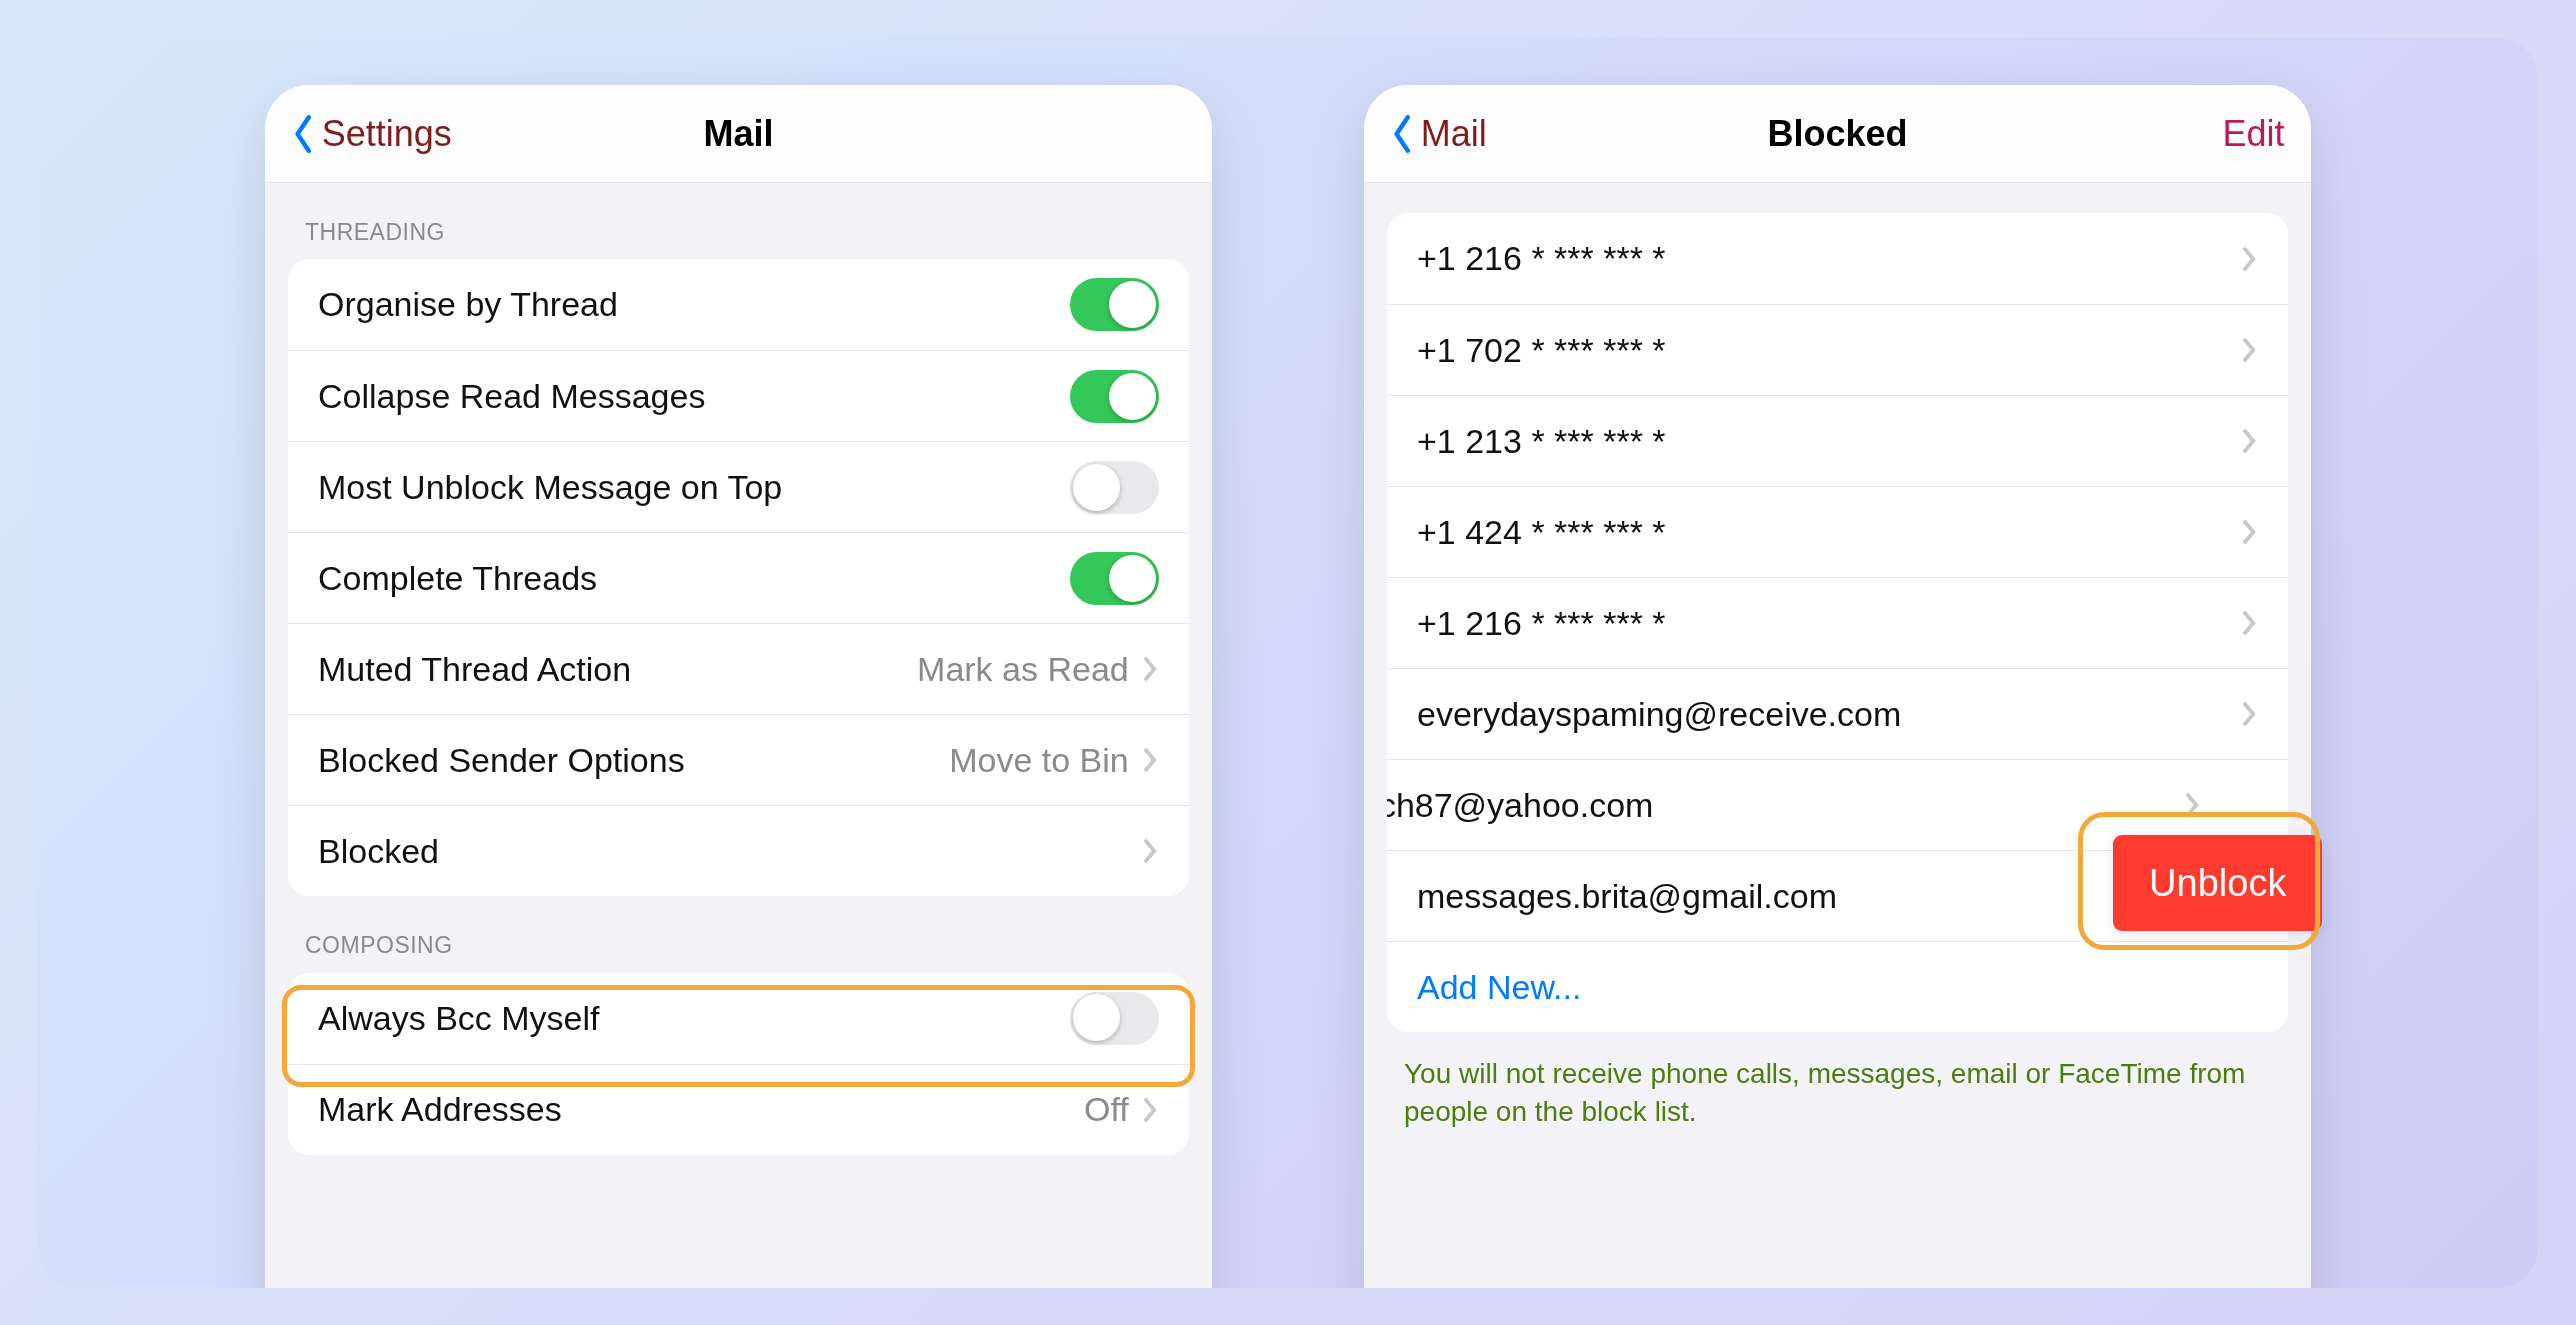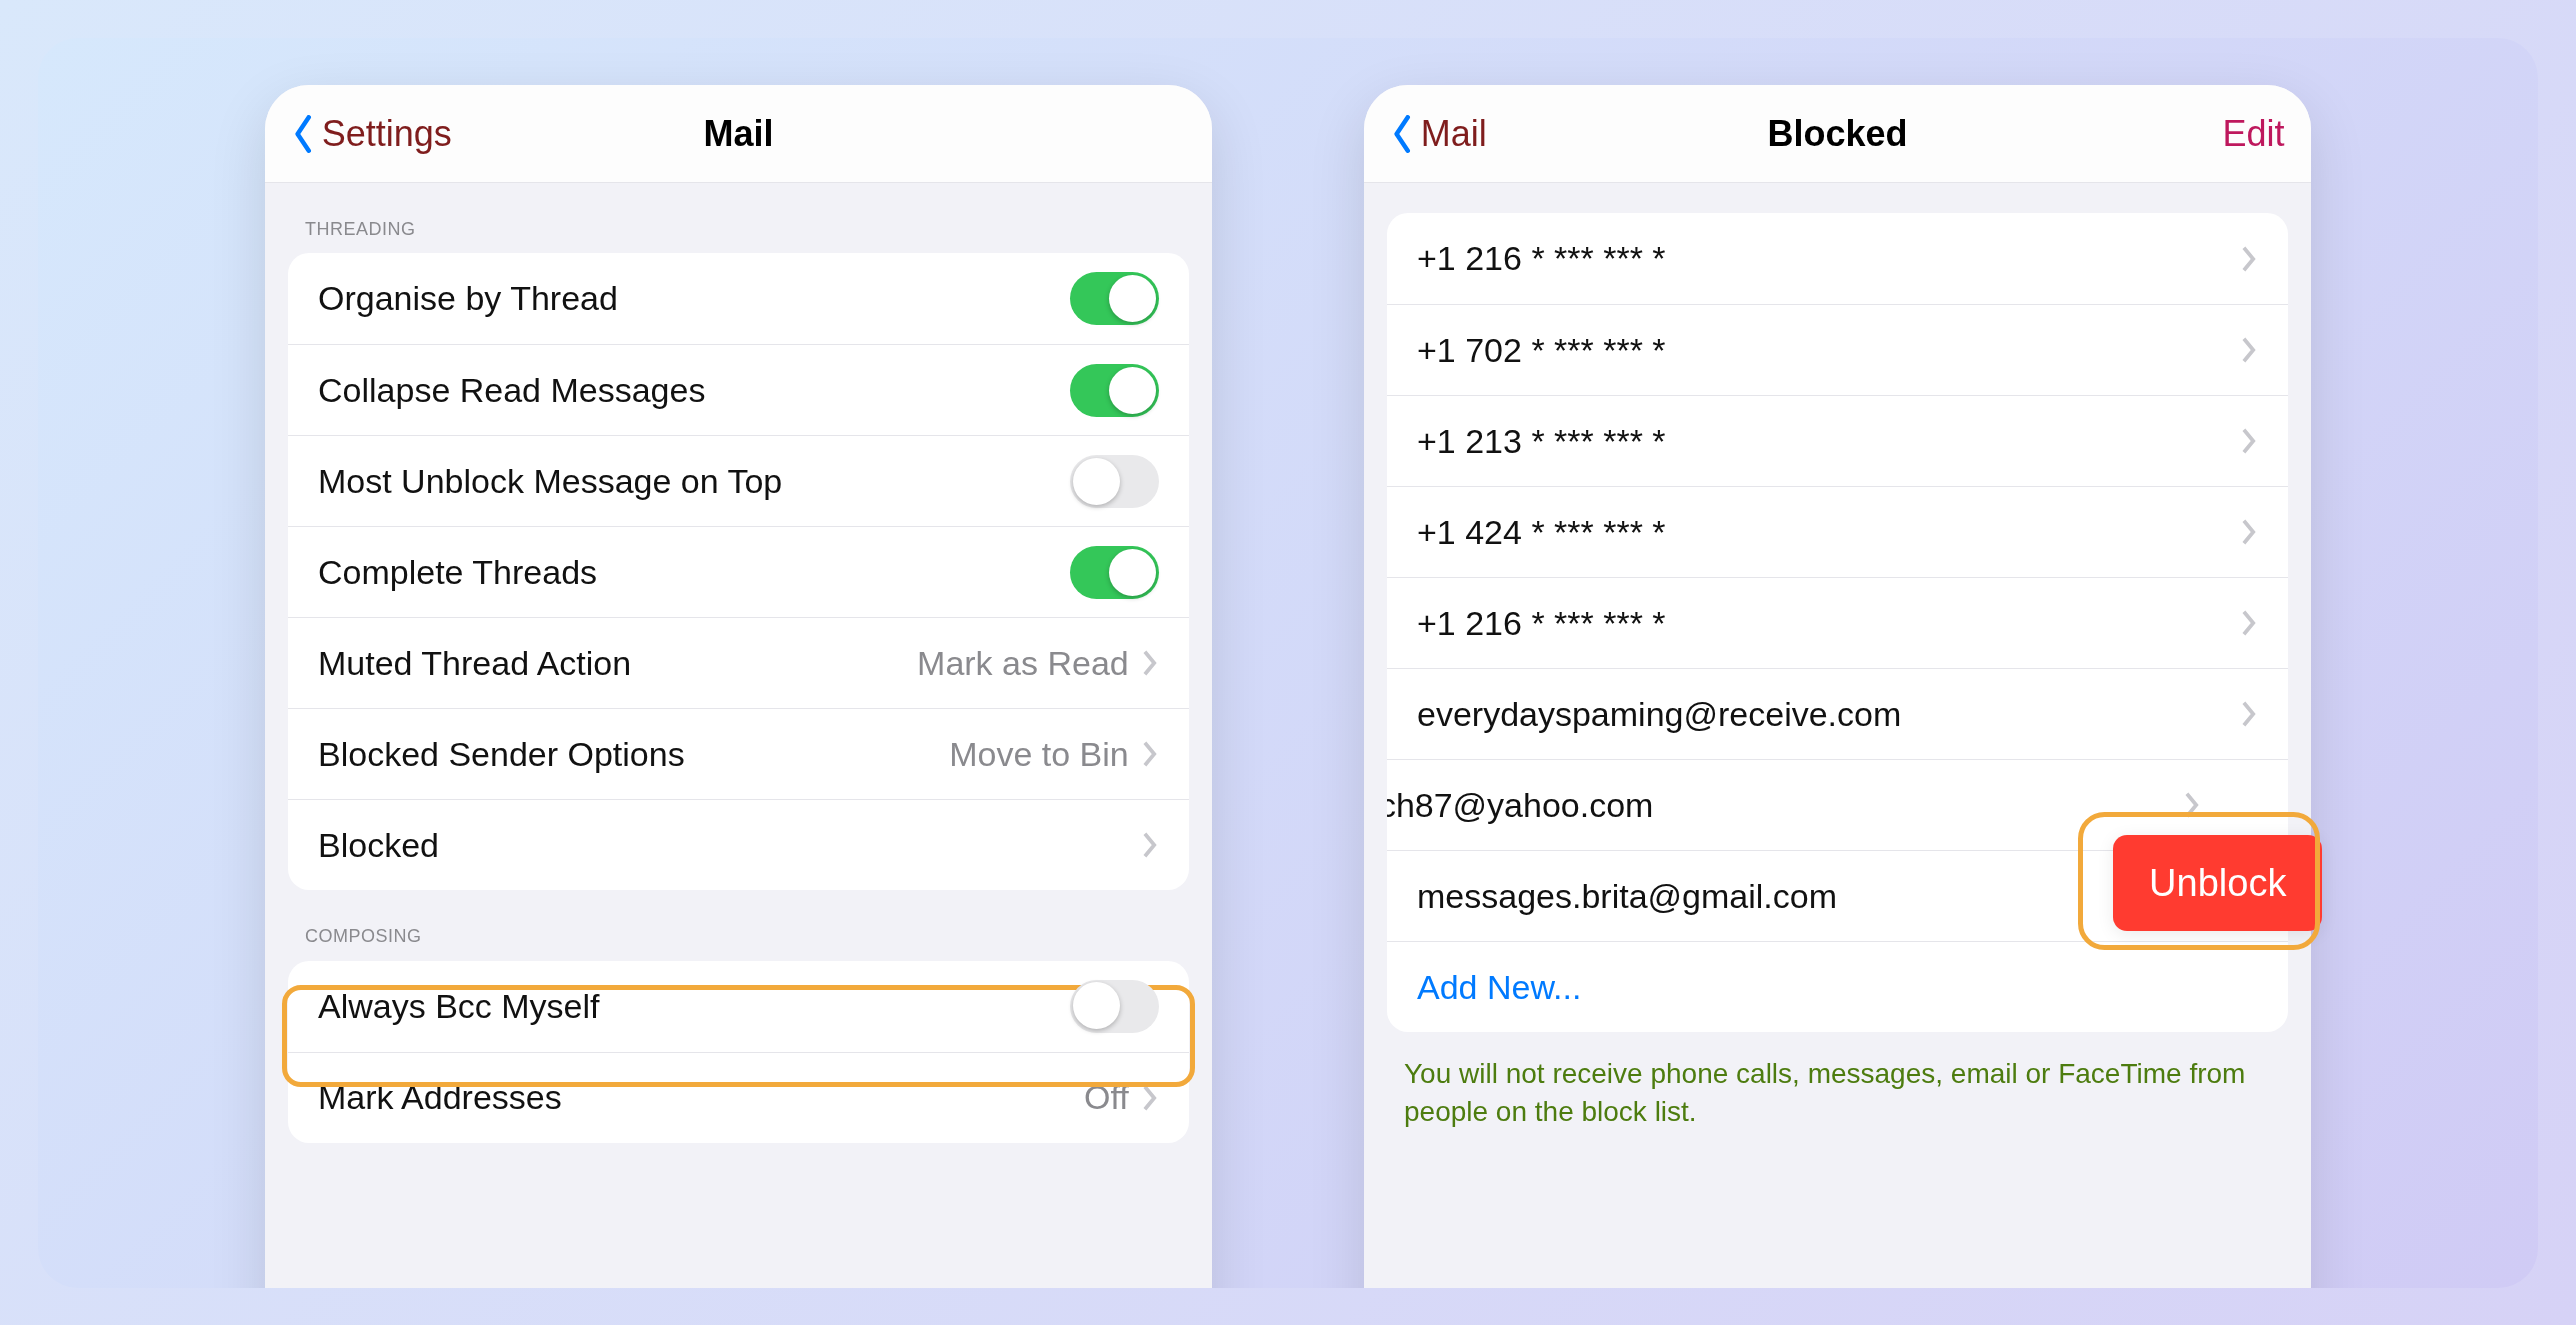--- a/index.html
+++ b/index.html
@@ -48,21 +48,21 @@
   .nav .back svg { width: 24.6px; height: 38px; }
   .nav .title {
     position: absolute; left: 0; right: 0; text-align: center;
     font-size: 36px; font-weight: 600; color: #000;
     pointer-events: none;
   }
   .nav .editbtn {
     color: #be185d; font-size: 36px; cursor: pointer;
   }
   .section-header {
-    font-size: 18px; color: #8a8a8e; letter-spacing: 0.5px;
+    font-size: 23px; color: #8a8a8e; letter-spacing: 0.5px;
     padding: 36px 40px 13.3px;
     text-transform: uppercase;
   }
   .group {
     background: #fff;
     border-radius: 21px;
     margin: 0 23px;
     overflow: hidden;
   }
   .row {
@@ -115,21 +115,21 @@
   }
   .unblock-btn {
     position: absolute;
     right: -203px;
     top: 50%;
     transform: translateY(-50%);
     background: #ff3b30;
     color: #fff;
     font-size: 38px;
     font-weight: 500;
-    border-radius: 14px;
+    border-radius: 9px;
     padding: 26.5px 36px;
     box-shadow: 0 3.8px 17px rgba(0,0,0,.08);
     cursor: pointer;
   }
   .swipe-highlight {
     position: absolute;
     border: 5.7px solid #f2a93b;
     border-radius: 26.5px;
     pointer-events: none;
   }

